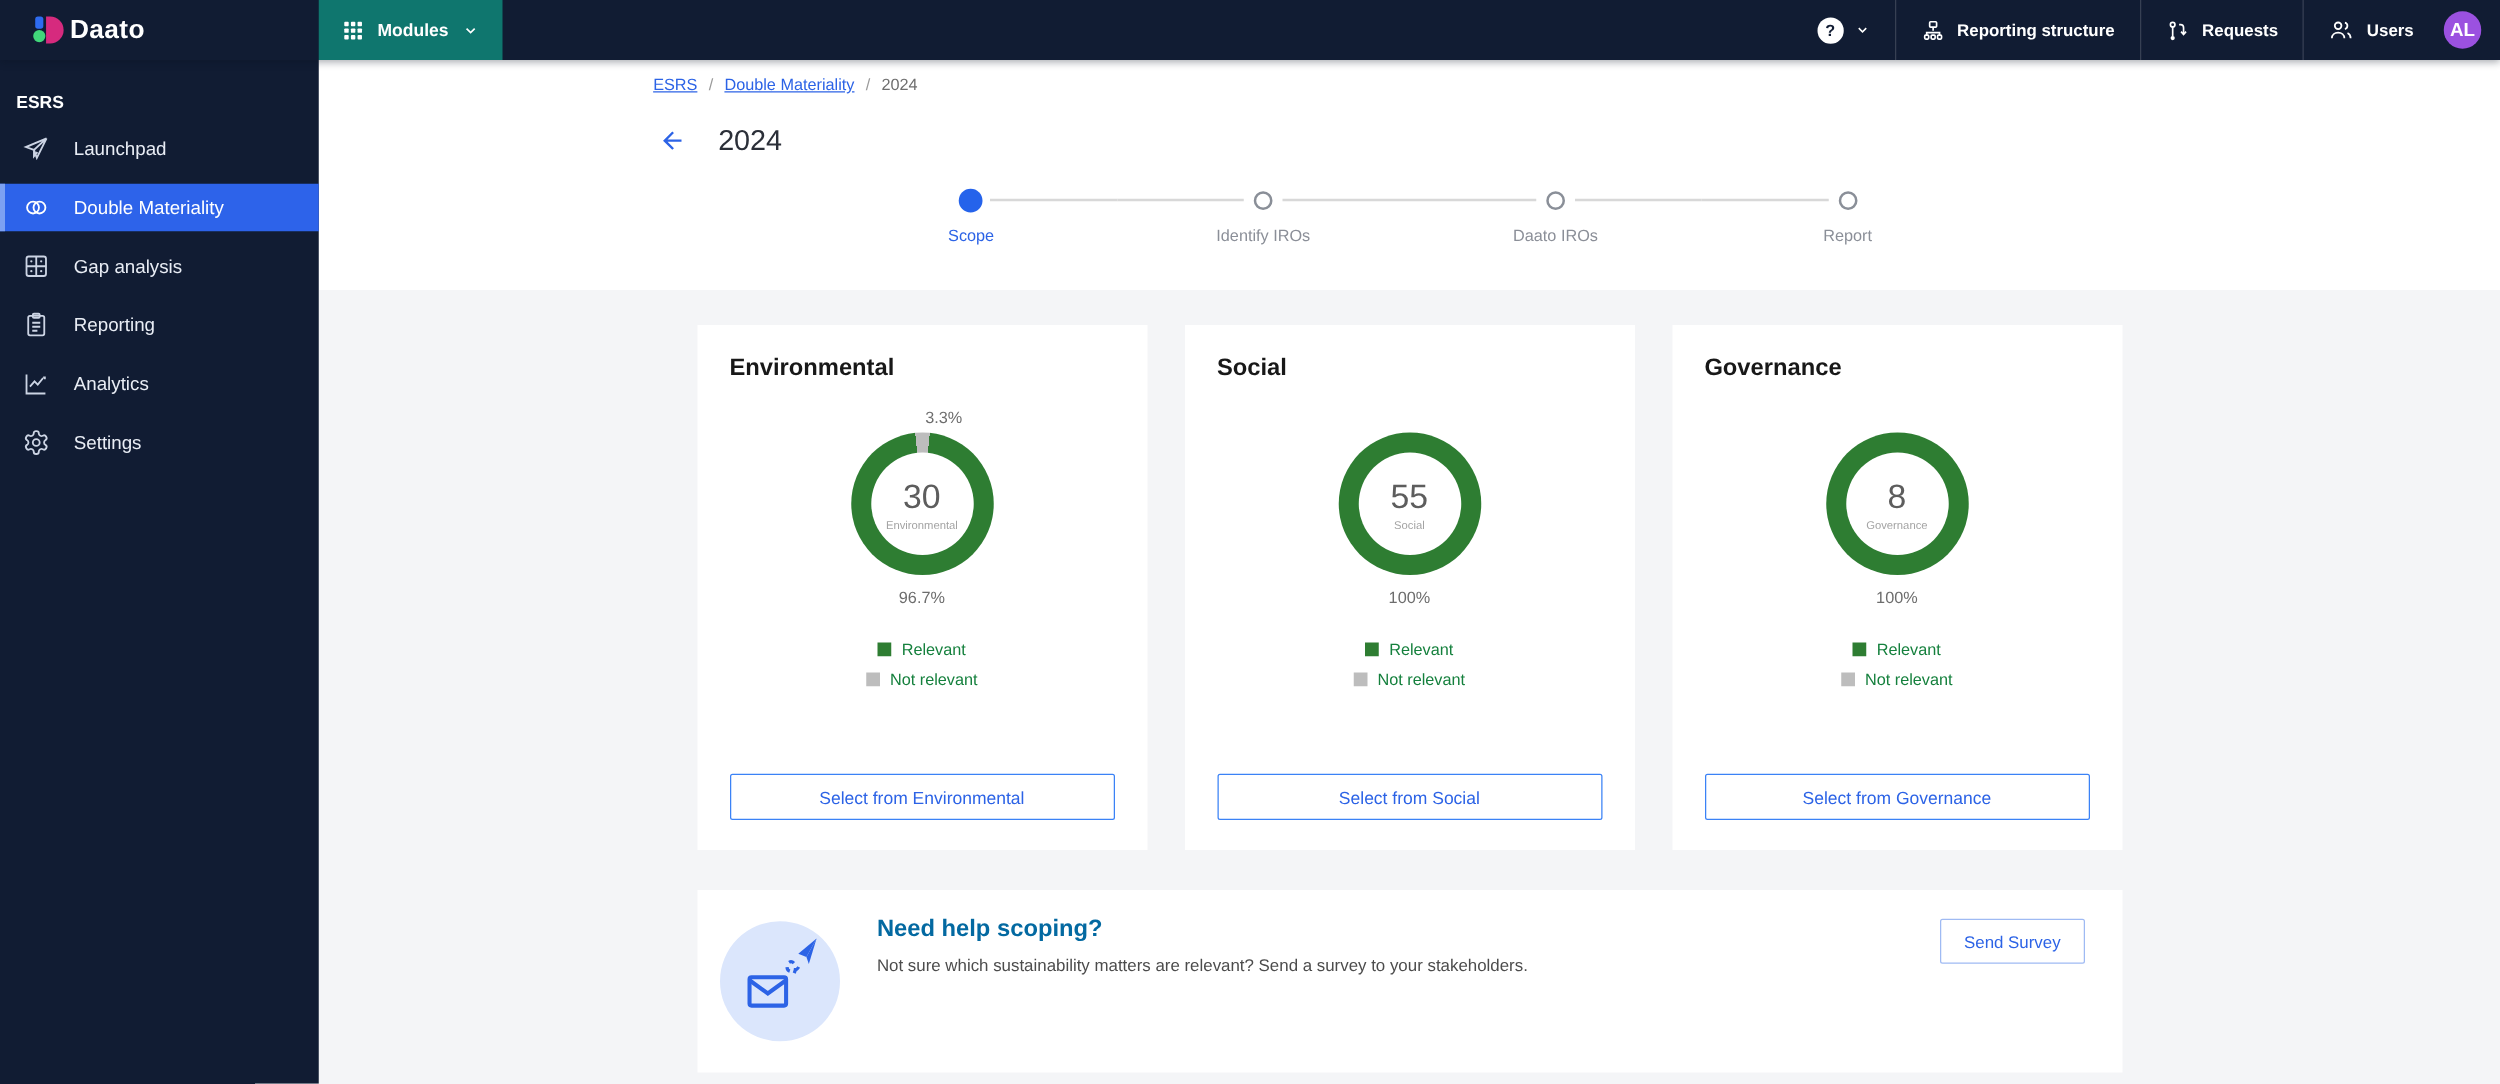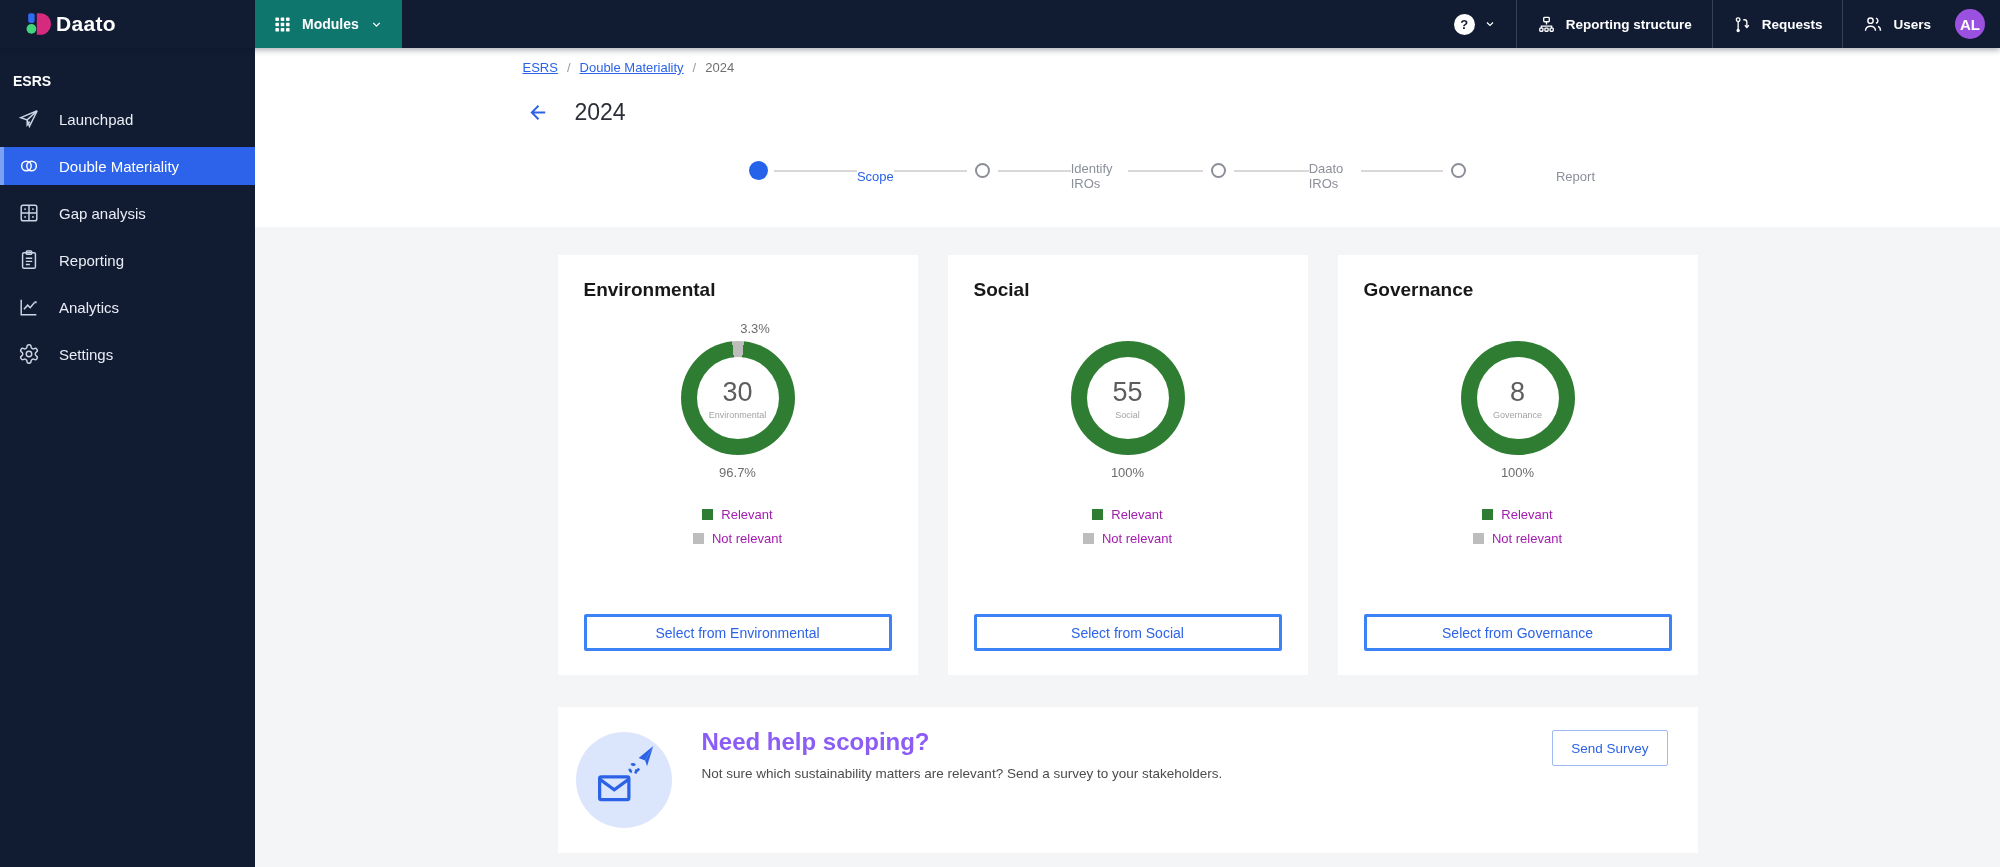--- a/index.html
+++ b/index.html
@@ -55,21 +55,21 @@
   .container { width:1210px; margin:0 auto; }
   .breadcrumb { padding-top:12px; font-size:13px; color:#8a8a8a; display:flex; gap:9px; align-items:center; }
   .crumb-link { color:#2c63e6; text-decoration:underline; cursor:pointer; }
   .crumb-sep { color:#9a9a9a; }
   .crumb-current { color:#6f6f6f; }
   .title-row { display:flex; align-items:center; gap:25px; margin-top:24px; padding-left:4px; }
   .back-arrow { cursor:pointer; display:flex; align-items:center; color:#2c63e6; }
   .page-title { font-size:23px; font-weight:500; color:#2b2f38; }
   
   .stepper { width:935px; margin:24px auto 0; display:flex; }
-  .step { flex:1; display:flex; flex-direction:row; align-items:center; }
+  .step { flex:1; display:flex; flex-direction:column; align-items:center; }
   .step-top { display:flex; align-items:center; width:100%; height:20px; }
   .step-line { flex:1; height:2px; background:#d8d8d8; }
   .step-line.invisible { background:transparent; }
   .step-dot { width:15px; height:15px; border:2px solid #8a8f98; border-radius:50%; background:#fff; margin:0 8px; }
   .step.active .step-dot { width:19px; height:19px; border:none; background:#2563eb; margin:0 6px; }
   .step-label { margin-top:11px; font-size:13px; color:#8b8f98; }
   .step.active .step-label { color:#2c63e6; }
   
   .body-area { padding-top:28px; padding-bottom:20px; }
   .cards { display:flex; gap:30px; padding:0 35px; }
@@ -82,40 +82,40 @@
   .pct-top { height:18px; margin-top:20px; font-size:13px; color:#6d6d6d;margin-left:35px; }
   .donut { width:114px; height:114px; border-radius:50%; position:relative; margin-top:2px; background:#2e7d32; }
   .donut-hole {
     position:absolute; inset:16px; background:#fff; border-radius:50%;
     display:flex; flex-direction:column; align-items:center; justify-content:center;
   }
   .donut-value { font-size:27px; font-weight:500; color:#5d5d5d; }
   .donut-center-label { font-size:9px; color:#a3a3a3; margin-top:2px; }
   .pct-bottom { margin-top:10px; font-size:13px; color:#6d6d6d; height:16px; }
   .legend { margin-top:26px; display:flex; flex-direction:column; gap:9px; align-items:center; }
-  .legend-row { display:flex; align-items:center; gap:8px; font-size:13px; color:#a21caf; }
+  .legend-row { display:flex; align-items:center; gap:8px; font-size:13px; color:#15803d; }
   .legend-swatch { width:11px; height:11px; }
   .legend-swatch.green { background:#2e7d32; }
   .legend-swatch.gray { background:#bdbdbd; }
   .card-btn {
-    margin-top:auto; height:37px; border:3px solid #3b82f6; background:#fff;
+    margin-top:auto; height:37px; border:1px solid #3b82f6; background:#fff;
     color:#2c63e6; font-size:14px; font-weight:500; border-radius:2px; cursor:pointer;
     font-family:inherit;
   }
   
   .banner {
     margin:32px 35px 0; background:#fff; height:146px;
     display:flex; align-items:flex-start; padding:0 30px 0 18px;
   }
   .banner-icon-circle {
     align-self:center; width:96px; height:96px; border-radius:50%;
     background:#dbe6fc; display:flex; align-items:center; justify-content:center; flex:0 0 auto;
   }
   .banner-text { margin-left:30px; padding-top:21px; }
-  .banner-title { font-size:24px; font-weight:bold; color:#8b5cf6; }
+  .banner-title { font-size:19px; font-weight:bold; color:#0369a1; }
   .banner-sub { margin-top:10px; font-size:13.5px; color:#4c4c4c; }
   .banner-btn {
     margin-left:auto; margin-top:23px; height:36px; padding:0 18px;
     border:1px solid #9fbaf3; background:#fff; color:#2c63e6;
     font-size:13.5px; font-weight:500; border-radius:2px; cursor:pointer; font-family:inherit; white-space:nowrap;
   }
 </style>
 </head>
 <body>
 

